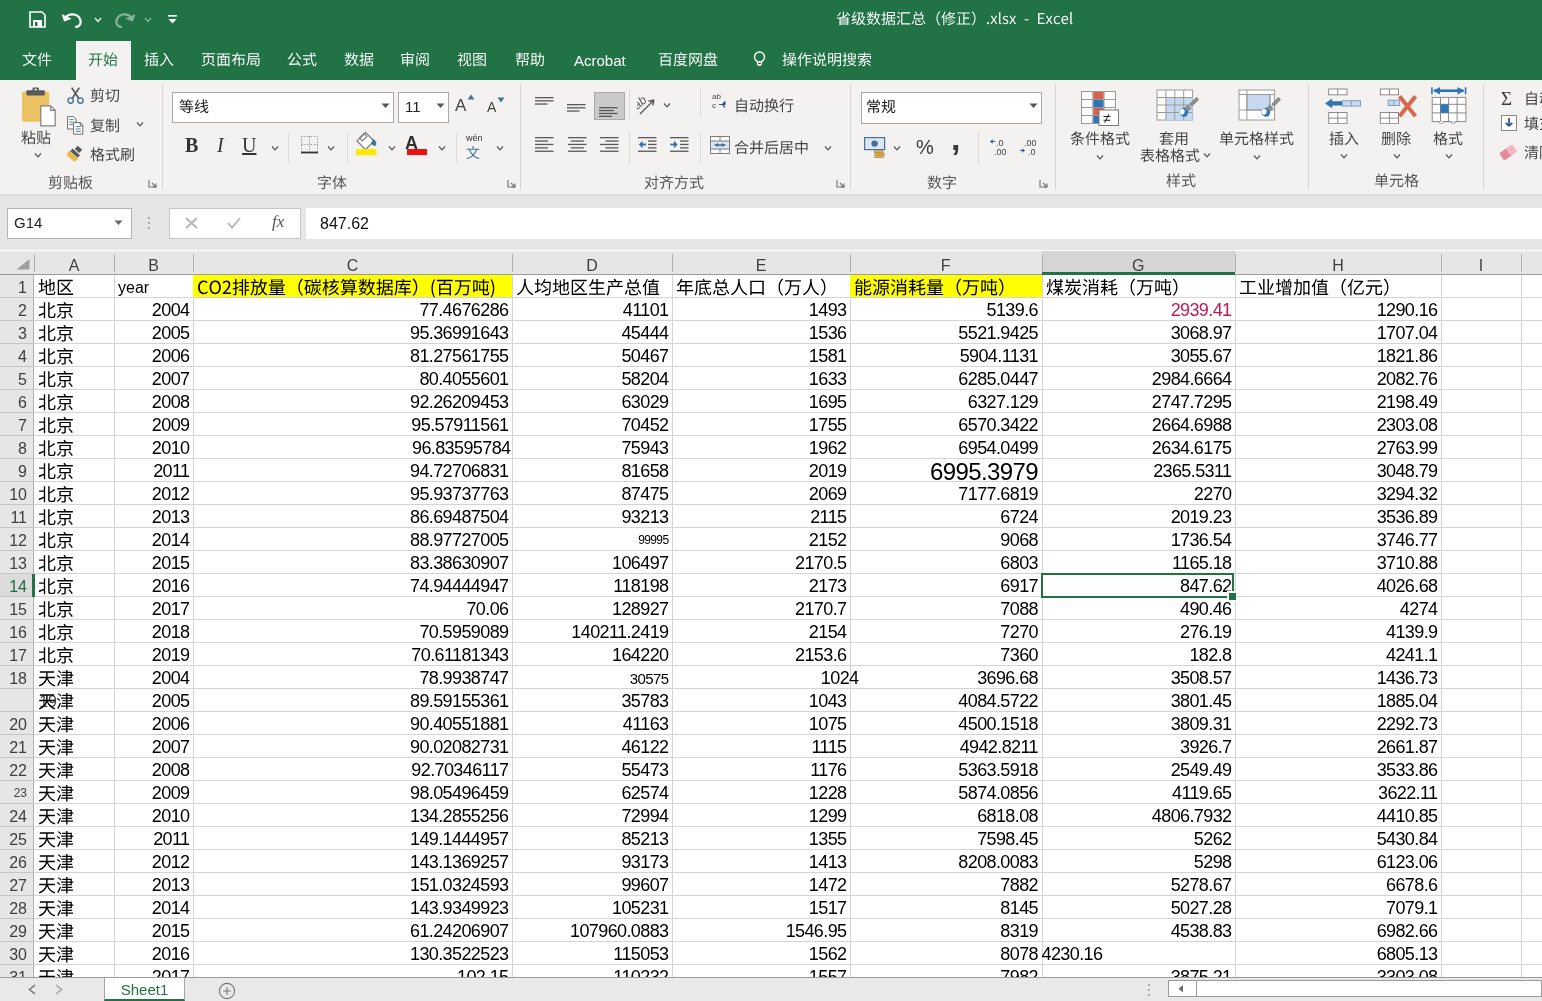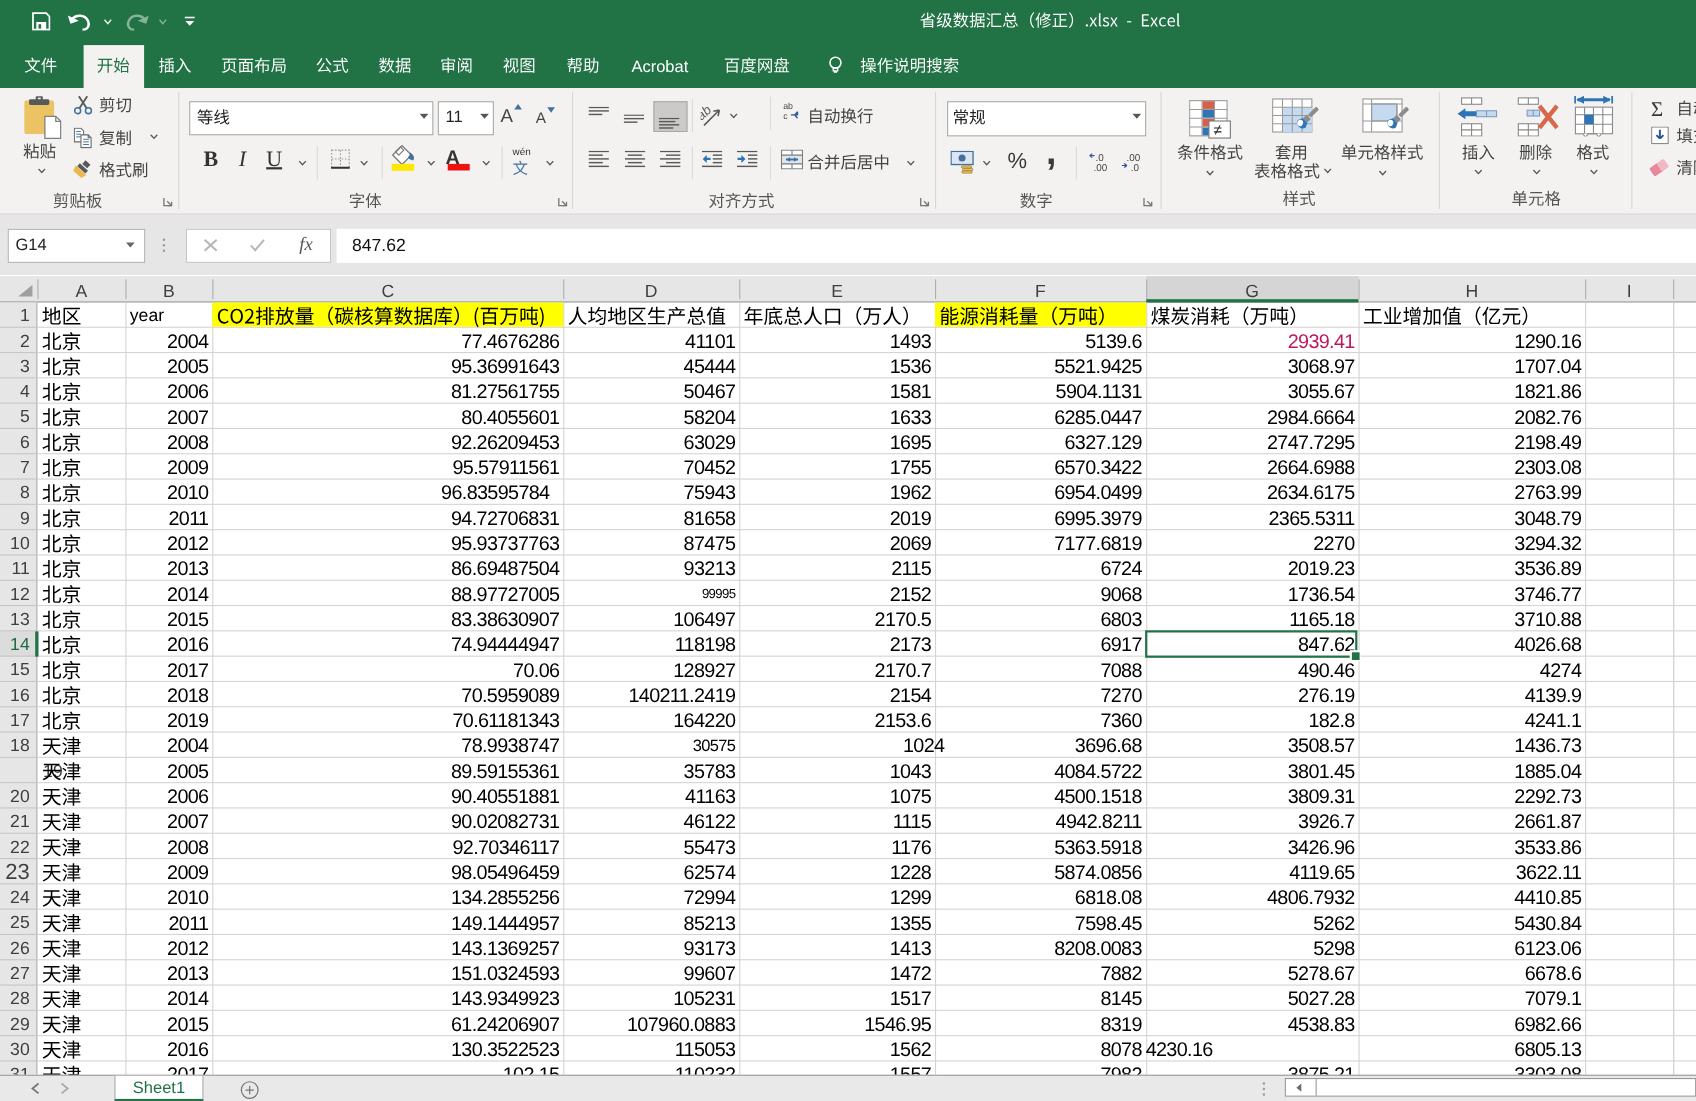--- a/index.html
+++ b/index.html
@@ -902,21 +902,21 @@
     <div style="position:absolute;left:0px;top:554.0px;width:27px;font-weight:normal;font-size:16px;font-family:'Liberation Sans',sans-serif;line-height:19px;color:#3f3f3f;text-align:right;white-space:pre;">13</div>
     <div style="position:absolute;left:0px;top:577.0px;width:27px;font-weight:normal;font-size:16px;font-family:'Liberation Sans',sans-serif;line-height:19px;color:#1f6a43;text-align:right;white-space:pre;">14</div>
     <div style="position:absolute;left:0px;top:600.0px;width:27px;font-weight:normal;font-size:16px;font-family:'Liberation Sans',sans-serif;line-height:19px;color:#3f3f3f;text-align:right;white-space:pre;">15</div>
     <div style="position:absolute;left:0px;top:623.0px;width:27px;font-weight:normal;font-size:16px;font-family:'Liberation Sans',sans-serif;line-height:19px;color:#3f3f3f;text-align:right;white-space:pre;">16</div>
     <div style="position:absolute;left:0px;top:646.0px;width:27px;font-weight:normal;font-size:16px;font-family:'Liberation Sans',sans-serif;line-height:19px;color:#3f3f3f;text-align:right;white-space:pre;">17</div>
     <div style="position:absolute;left:0px;top:669.0px;width:27px;font-weight:normal;font-size:16px;font-family:'Liberation Sans',sans-serif;line-height:19px;color:#3f3f3f;text-align:right;white-space:pre;">18</div>
     <div style="position:absolute;left:0px;top:692.0px;width:27px;font-weight:normal;font-size:16px;font-family:'Liberation Sans',sans-serif;line-height:19px;color:#3f3f3f;text-align:right;white-space:pre;padding-left:30px;">19</div>
     <div style="position:absolute;left:0px;top:715.0px;width:27px;font-weight:normal;font-size:16px;font-family:'Liberation Sans',sans-serif;line-height:19px;color:#3f3f3f;text-align:right;white-space:pre;">20</div>
     <div style="position:absolute;left:0px;top:738.0px;width:27px;font-weight:normal;font-size:16px;font-family:'Liberation Sans',sans-serif;line-height:19px;color:#3f3f3f;text-align:right;white-space:pre;">21</div>
     <div style="position:absolute;left:0px;top:761.0px;width:27px;font-weight:normal;font-size:16px;font-family:'Liberation Sans',sans-serif;line-height:19px;color:#3f3f3f;text-align:right;white-space:pre;">22</div>
-    <div style="position:absolute;left:0px;top:784.0px;width:27px;font-weight:normal;font-size:20px;font-family:'Liberation Sans',sans-serif;line-height:19px;color:#3f3f3f;text-align:right;white-space:pre;">23</div>
+    <div style="position:absolute;left:0px;top:784.0px;width:27px;font-weight:normal;font-size:12px;font-family:'Liberation Sans',sans-serif;line-height:19px;color:#3f3f3f;text-align:right;white-space:pre;">23</div>
     <div style="position:absolute;left:0px;top:807.0px;width:27px;font-weight:normal;font-size:16px;font-family:'Liberation Sans',sans-serif;line-height:19px;color:#3f3f3f;text-align:right;white-space:pre;">24</div>
     <div style="position:absolute;left:0px;top:830.0px;width:27px;font-weight:normal;font-size:16px;font-family:'Liberation Sans',sans-serif;line-height:19px;color:#3f3f3f;text-align:right;white-space:pre;">25</div>
     <div style="position:absolute;left:0px;top:853.0px;width:27px;font-weight:normal;font-size:16px;font-family:'Liberation Sans',sans-serif;line-height:19px;color:#3f3f3f;text-align:right;white-space:pre;">26</div>
     <div style="position:absolute;left:0px;top:876.0px;width:27px;font-weight:normal;font-size:16px;font-family:'Liberation Sans',sans-serif;line-height:19px;color:#3f3f3f;text-align:right;white-space:pre;">27</div>
     <div style="position:absolute;left:0px;top:899.0px;width:27px;font-weight:normal;font-size:16px;font-family:'Liberation Sans',sans-serif;line-height:19px;color:#3f3f3f;text-align:right;white-space:pre;">28</div>
     <div style="position:absolute;left:0px;top:922.0px;width:27px;font-weight:normal;font-size:16px;font-family:'Liberation Sans',sans-serif;line-height:19px;color:#3f3f3f;text-align:right;white-space:pre;">29</div>
     <div style="position:absolute;left:0px;top:945.0px;width:27px;font-weight:normal;font-size:16px;font-family:'Liberation Sans',sans-serif;line-height:19px;color:#3f3f3f;text-align:right;white-space:pre;">30</div>
     <div style="position:absolute;left:0px;top:968.0px;width:27px;font-weight:normal;font-size:16px;font-family:'Liberation Sans',sans-serif;line-height:19px;color:#3f3f3f;text-align:right;white-space:pre;">31</div>
     <div style="position:absolute;left:32px;top:573.5px;width:2.5px;height:23px;background:#217346;"></div>
     <div style="position:absolute;left:193px;top:274.5px;width:319px;height:22px;background:#ffff00;"></div>
@@ -1092,37 +1092,37 @@
     <div style="position:absolute;left:850px;top:415.0px;width:188.0px;font-weight:normal;font-size:18px;font-family:'Liberation Sans',sans-serif;line-height:21px;color:#000;text-align:right;white-space:pre;letter-spacing:-0.6px;">6570.3422</div>
     <div style="position:absolute;left:1041.5px;top:415.0px;width:190.0px;font-weight:normal;font-size:18px;font-family:'Liberation Sans',sans-serif;line-height:21px;color:#000;text-align:right;white-space:pre;letter-spacing:-0.6px;">2664.6988</div>
     <div style="position:absolute;left:1235px;top:415.0px;width:202.5px;font-weight:normal;font-size:18px;font-family:'Liberation Sans',sans-serif;line-height:21px;color:#000;text-align:right;white-space:pre;letter-spacing:-0.6px;">2303.08</div>
     <svg style="position:absolute;left:38.0px;top:437.1px;overflow:visible;" width="36.0" height="23.4" viewBox="0 0 36.0 23.4">
       <g fill="#000" transform="translate(0,18.00) scale(0.01800)">
         <use href="#g5317" x="0"></use>
         <use href="#g4eac" x="1000"></use>
       </g>
     </svg>
     <div style="position:absolute;left:114px;top:438.0px;width:75.5px;font-weight:normal;font-size:18px;font-family:'Liberation Sans',sans-serif;line-height:21px;color:#000;text-align:right;white-space:pre;letter-spacing:-0.6px;">2010</div>
-    <div style="position:absolute;left:184px;top:438.0px;width:315.5px;font-weight:normal;font-size:18px;font-family:'Liberation Sans',sans-serif;line-height:21px;color:#000;text-align:right;white-space:pre;letter-spacing:-0.6px;">96.83595784</div>
+    <div style="position:absolute;left:195px;top:438.0px;width:315.5px;font-weight:normal;font-size:18px;font-family:'Liberation Sans',sans-serif;line-height:21px;color:#000;text-align:right;white-space:pre;letter-spacing:-0.6px;">96.83595784</div>
     <div style="position:absolute;left:512px;top:438.0px;width:156.5px;font-weight:normal;font-size:18px;font-family:'Liberation Sans',sans-serif;line-height:21px;color:#000;text-align:right;white-space:pre;letter-spacing:-0.6px;">75943</div>
     <div style="position:absolute;left:672px;top:438.0px;width:174.5px;font-weight:normal;font-size:18px;font-family:'Liberation Sans',sans-serif;line-height:21px;color:#000;text-align:right;white-space:pre;letter-spacing:-0.6px;">1962</div>
     <div style="position:absolute;left:850px;top:438.0px;width:188.0px;font-weight:normal;font-size:18px;font-family:'Liberation Sans',sans-serif;line-height:21px;color:#000;text-align:right;white-space:pre;letter-spacing:-0.6px;">6954.0499</div>
     <div style="position:absolute;left:1041.5px;top:438.0px;width:190.0px;font-weight:normal;font-size:18px;font-family:'Liberation Sans',sans-serif;line-height:21px;color:#000;text-align:right;white-space:pre;letter-spacing:-0.6px;">2634.6175</div>
     <div style="position:absolute;left:1235px;top:438.0px;width:202.5px;font-weight:normal;font-size:18px;font-family:'Liberation Sans',sans-serif;line-height:21px;color:#000;text-align:right;white-space:pre;letter-spacing:-0.6px;">2763.99</div>
     <svg style="position:absolute;left:38.0px;top:460.1px;overflow:visible;" width="36.0" height="23.4" viewBox="0 0 36.0 23.4">
       <g fill="#000" transform="translate(0,18.00) scale(0.01800)">
         <use href="#g5317" x="0"></use>
         <use href="#g4eac" x="1000"></use>
       </g>
     </svg>
     <div style="position:absolute;left:114px;top:461.0px;width:75.5px;font-weight:normal;font-size:18px;font-family:'Liberation Sans',sans-serif;line-height:21px;color:#000;text-align:right;white-space:pre;letter-spacing:-0.6px;">2011</div>
     <div style="position:absolute;left:193px;top:461.0px;width:315.5px;font-weight:normal;font-size:18px;font-family:'Liberation Sans',sans-serif;line-height:21px;color:#000;text-align:right;white-space:pre;letter-spacing:-0.6px;">94.72706831</div>
     <div style="position:absolute;left:512px;top:461.0px;width:156.5px;font-weight:normal;font-size:18px;font-family:'Liberation Sans',sans-serif;line-height:21px;color:#000;text-align:right;white-space:pre;letter-spacing:-0.6px;">81658</div>
     <div style="position:absolute;left:672px;top:461.0px;width:174.5px;font-weight:normal;font-size:18px;font-family:'Liberation Sans',sans-serif;line-height:21px;color:#000;text-align:right;white-space:pre;letter-spacing:-0.6px;">2019</div>
-    <div style="position:absolute;left:850px;top:461.0px;width:188.0px;font-weight:normal;font-size:18px;font-family:'Liberation Sans',sans-serif;line-height:21px;color:#000;text-align:right;white-space:pre;letter-spacing:-0.6px;">6995.3979</div>
+    <div style="position:absolute;left:850px;top:461.0px;width:188.0px;font-weight:normal;font-size:24px;font-family:'Liberation Sans',sans-serif;line-height:21px;color:#000;text-align:right;white-space:pre;letter-spacing:-0.6px;">6995.3979</div>
     <div style="position:absolute;left:1041.5px;top:461.0px;width:190.0px;font-weight:normal;font-size:18px;font-family:'Liberation Sans',sans-serif;line-height:21px;color:#000;text-align:right;white-space:pre;letter-spacing:-0.6px;">2365.5311</div>
     <div style="position:absolute;left:1235px;top:461.0px;width:202.5px;font-weight:normal;font-size:18px;font-family:'Liberation Sans',sans-serif;line-height:21px;color:#000;text-align:right;white-space:pre;letter-spacing:-0.6px;">3048.79</div>
     <svg style="position:absolute;left:38.0px;top:483.1px;overflow:visible;" width="36.0" height="23.4" viewBox="0 0 36.0 23.4">
       <g fill="#000" transform="translate(0,18.00) scale(0.01800)">
         <use href="#g5317" x="0"></use>
         <use href="#g4eac" x="1000"></use>
       </g>
     </svg>
     <div style="position:absolute;left:114px;top:484.0px;width:75.5px;font-weight:normal;font-size:18px;font-family:'Liberation Sans',sans-serif;line-height:21px;color:#000;text-align:right;white-space:pre;letter-spacing:-0.6px;">2012</div>
     <div style="position:absolute;left:193px;top:484.0px;width:315.5px;font-weight:normal;font-size:18px;font-family:'Liberation Sans',sans-serif;line-height:21px;color:#000;text-align:right;white-space:pre;letter-spacing:-0.6px;">95.93737763</div>
@@ -1278,21 +1278,21 @@
       <g fill="#000" transform="translate(0,18.00) scale(0.01800)">
         <use href="#g5929" x="0"></use>
         <use href="#g6d25" x="1000"></use>
       </g>
     </svg>
     <div style="position:absolute;left:114px;top:760.0px;width:75.5px;font-weight:normal;font-size:18px;font-family:'Liberation Sans',sans-serif;line-height:21px;color:#000;text-align:right;white-space:pre;letter-spacing:-0.6px;">2008</div>
     <div style="position:absolute;left:193px;top:760.0px;width:315.5px;font-weight:normal;font-size:18px;font-family:'Liberation Sans',sans-serif;line-height:21px;color:#000;text-align:right;white-space:pre;letter-spacing:-0.6px;">92.70346117</div>
     <div style="position:absolute;left:512px;top:760.0px;width:156.5px;font-weight:normal;font-size:18px;font-family:'Liberation Sans',sans-serif;line-height:21px;color:#000;text-align:right;white-space:pre;letter-spacing:-0.6px;">55473</div>
     <div style="position:absolute;left:672px;top:760.0px;width:174.5px;font-weight:normal;font-size:18px;font-family:'Liberation Sans',sans-serif;line-height:21px;color:#000;text-align:right;white-space:pre;letter-spacing:-0.6px;">1176</div>
     <div style="position:absolute;left:850px;top:760.0px;width:188.0px;font-weight:normal;font-size:18px;font-family:'Liberation Sans',sans-serif;line-height:21px;color:#000;text-align:right;white-space:pre;letter-spacing:-0.6px;">5363.5918</div>
-    <div style="position:absolute;left:1041.5px;top:760.0px;width:190.0px;font-weight:normal;font-size:18px;font-family:'Liberation Sans',sans-serif;line-height:21px;color:#000;text-align:right;white-space:pre;letter-spacing:-0.6px;">3426.96</div>
+    <div style="position:absolute;left:1041.5px;top:760.0px;width:190.0px;font-weight:normal;font-size:18px;font-family:'Liberation Sans',sans-serif;line-height:21px;color:#000;text-align:right;white-space:pre;letter-spacing:-0.6px;">2549.49</div>
     <div style="position:absolute;left:1235px;top:760.0px;width:202.5px;font-weight:normal;font-size:18px;font-family:'Liberation Sans',sans-serif;line-height:21px;color:#000;text-align:right;white-space:pre;letter-spacing:-0.6px;">3533.86</div>
     <svg style="position:absolute;left:38.0px;top:782.1px;overflow:visible;" width="36.0" height="23.4" viewBox="0 0 36.0 23.4">
       <g fill="#000" transform="translate(0,18.00) scale(0.01800)">
         <use href="#g5929" x="0"></use>
         <use href="#g6d25" x="1000"></use>
       </g>
     </svg>
     <div style="position:absolute;left:114px;top:783.0px;width:75.5px;font-weight:normal;font-size:18px;font-family:'Liberation Sans',sans-serif;line-height:21px;color:#000;text-align:right;white-space:pre;letter-spacing:-0.6px;">2009</div>
     <div style="position:absolute;left:193px;top:783.0px;width:315.5px;font-weight:normal;font-size:18px;font-family:'Liberation Sans',sans-serif;line-height:21px;color:#000;text-align:right;white-space:pre;letter-spacing:-0.6px;">98.05496459</div>
     <div style="position:absolute;left:512px;top:783.0px;width:156.5px;font-weight:normal;font-size:18px;font-family:'Liberation Sans',sans-serif;line-height:21px;color:#000;text-align:right;white-space:pre;letter-spacing:-0.6px;">62574</div>

